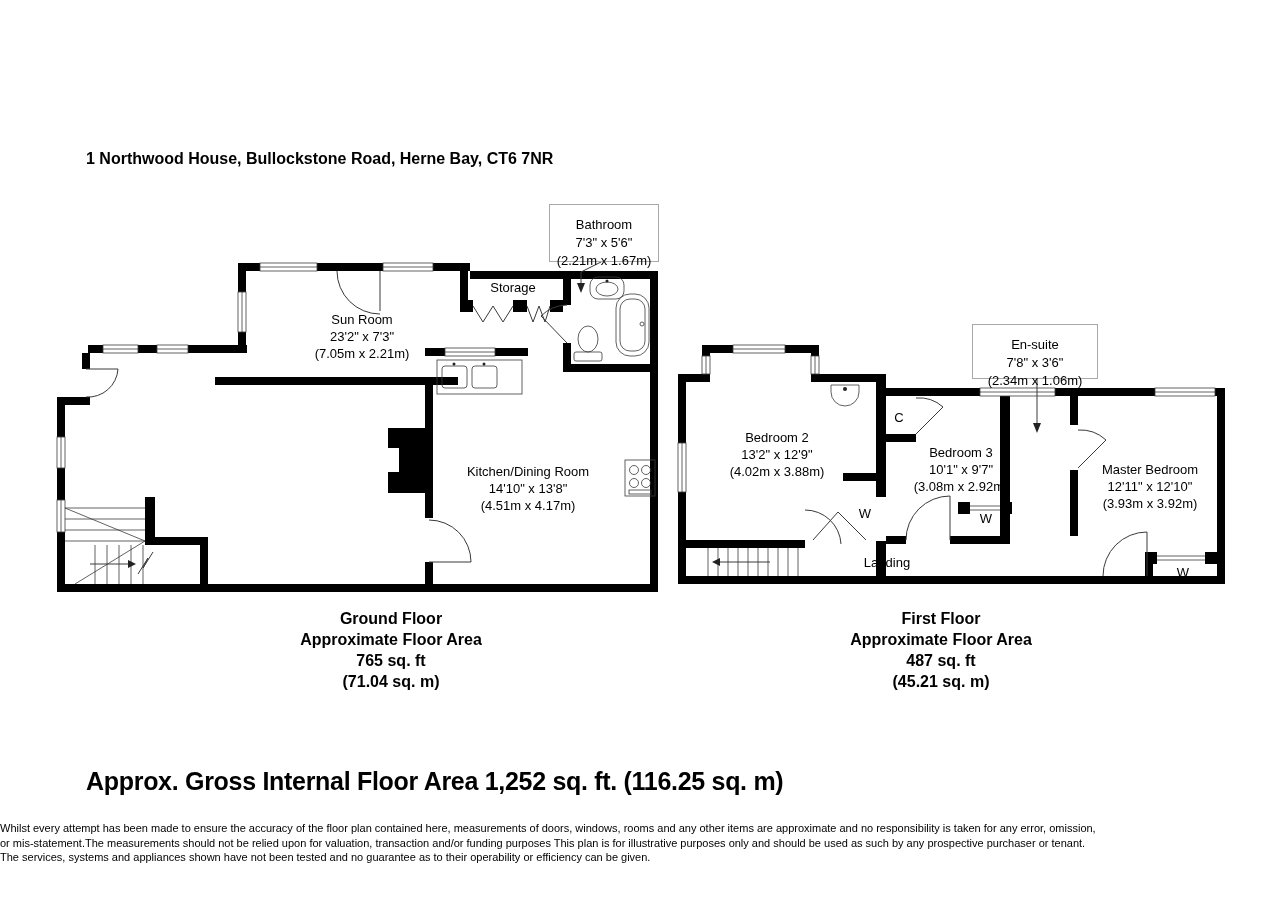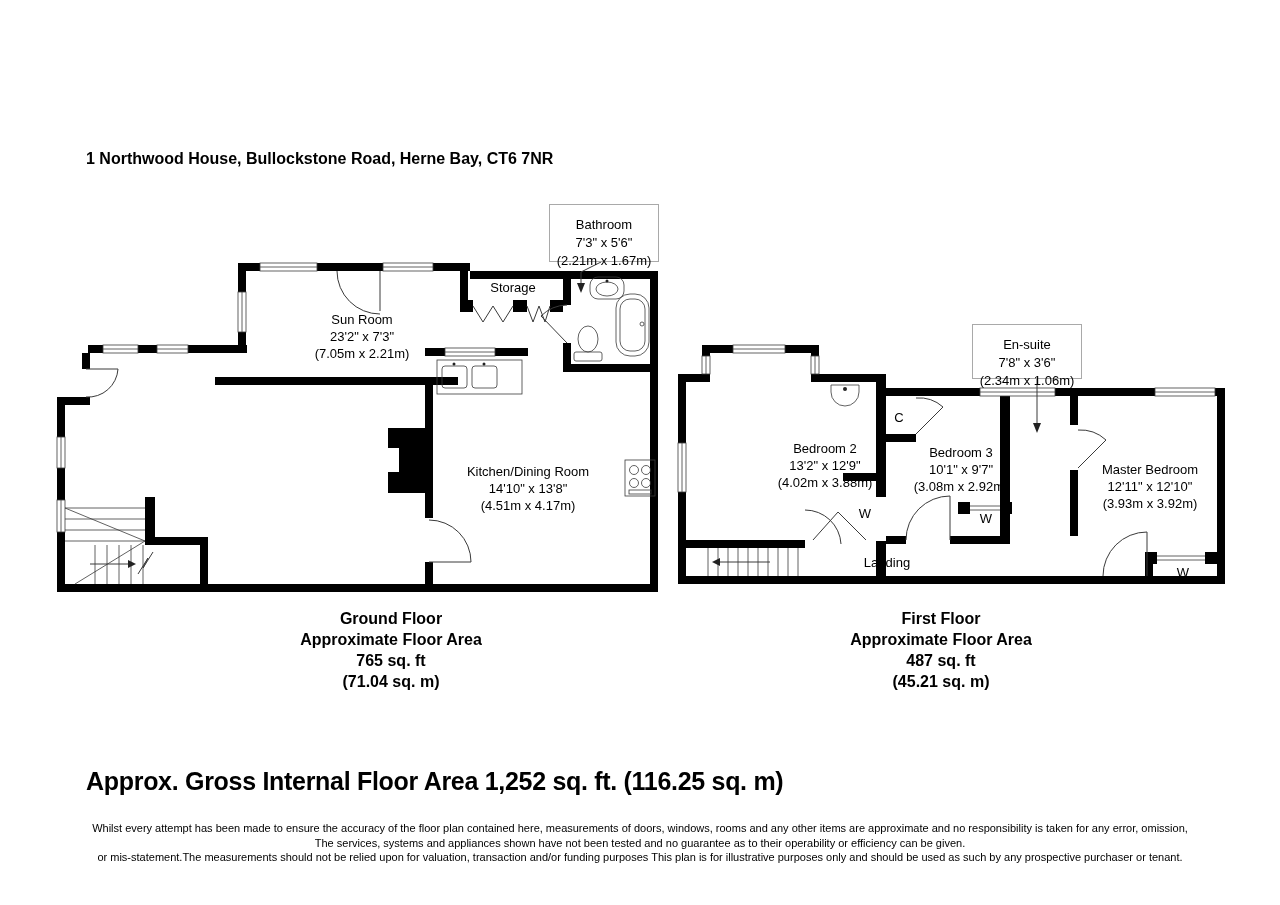--- a/index.html
+++ b/index.html
@@ -12,21 +12,21 @@
   .rl span{display:block;}
   .tiny{position:absolute;transform:translateX(-50%);font-size:13px;white-space:nowrap;}
   .callout{position:absolute;border:1px solid #a9a9a9;background:#fff;text-align:center;
            font-size:13px;line-height:18px;padding-top:11px;box-sizing:border-box;}
   .callout span{display:block;}
   .sum{position:absolute;transform:translateX(-50%);text-align:center;font-size:16px;
        font-weight:bold;line-height:21px;white-space:nowrap;}
   .sum span{display:block;}
   .gross{position:absolute;left:86px;width:1194px;top:767px;
          font-weight:bold;font-size:25px;letter-spacing:-0.3px;}
-  .disc{position:absolute;left:0;width:1280px;top:821px;text-align:center;
+  .disc{position:absolute;left:0;width:1280px;top:821px;
         font-size:11px;line-height:14.5px;}
   .copy{font-weight:bold;font-size:12.5px;margin-top:4px;}
   svg{position:absolute;overflow:visible;}
   .wall{fill:#000;}
   .notch{fill:#fff;}
   .win{fill:#fff;stroke:#3c3c3c;stroke-width:0.8;}
   .thin{fill:none;stroke:#3a3a3a;stroke-width:1;}
   .thin2{fill:none;stroke:#3a3a3a;stroke-width:0.8;}
   .ah{fill:#222;}
 </style>
@@ -203,39 +203,39 @@
       <path class="thin" d="M367,38 L367,84"></path>
       <polygon class="ah" points="363,83 371,83 367,93"></polygon>
     </g>
   </svg>
 
   <div class="callout" style="left:549px;top:204px;width:110px;height:58px;">
     <span>Bathroom</span>
     <span>7'3" x 5'6"</span>
     <span>(2.21m x 1.67m)</span>
   </div>
-  <div class="callout" style="left:972px;top:324px;width:110px;height:55px;">
+  <div class="callout" style="left:972px;top:324px;width:126px;height:55px;">
     <span>En-suite</span>
     <span>7'8" x 3'6"</span>
     <span>(2.34m x 1.06m)</span>
   </div>
 
   <div class="rl" style="left:362px;top:311px;">
     <span>Sun Room</span>
     <span>23'2" x 7'3"</span>
     <span>(7.05m x 2.21m)</span>
   </div>
   <div class="rl" style="left:528px;top:463px;">
     <span>Kitchen/Dining Room</span>
     <span>14'10" x 13'8"</span>
     <span>(4.51m x 4.17m)</span>
   </div>
   <div class="tiny" style="left:513px;top:280px;">Storage</div>
 
-  <div class="rl" style="left:777px;top:440px;margin-left:48px;">
+  <div class="rl" style="left:777px;top:429px;">
     <span>Bedroom 2</span>
     <span>13'2" x 12'9"</span>
     <span>(4.02m x 3.88m)</span>
   </div>
   <div class="rl" style="left:961px;top:444px;">
     <span>Bedroom 3</span>
     <span>10'1" x 9'7"</span>
     <span>(3.08m x 2.92m)</span>
   </div>
   <div class="rl" style="left:1150px;top:461px;">
@@ -260,17 +260,17 @@
     <span>First Floor</span>
     <span>Approximate Floor Area</span>
     <span>487 sq. ft</span>
     <span>(45.21 sq. m)</span>
   </div>
 
   <div class="gross">Approx. Gross Internal Floor Area 1,252 sq. ft. (116.25 sq. m)</div>
 
   <div class="disc">
     <div>Whilst every attempt has been made to ensure the accuracy of the floor plan contained here, measurements of doors, windows, rooms and any other items are approximate and no responsibility is taken for any error, omission,</div>
+    <div>or mis-statement.The measurements should not be relied upon for valuation, transaction and/or funding purposes This plan is for illustrative purposes only and should be used as such by any prospective purchaser or tenant.</div>
     <div>The services, systems and appliances shown have not been tested and no guarantee as to their operability or efficiency can be given.</div>
-    <div>or mis-statement.The measurements should not be relied upon for valuation, transaction and/or funding purposes This plan is for illustrative purposes only and should be used as such by any prospective purchaser or tenant.</div>
   </div>
 
 </div>
 
 </body></html>

